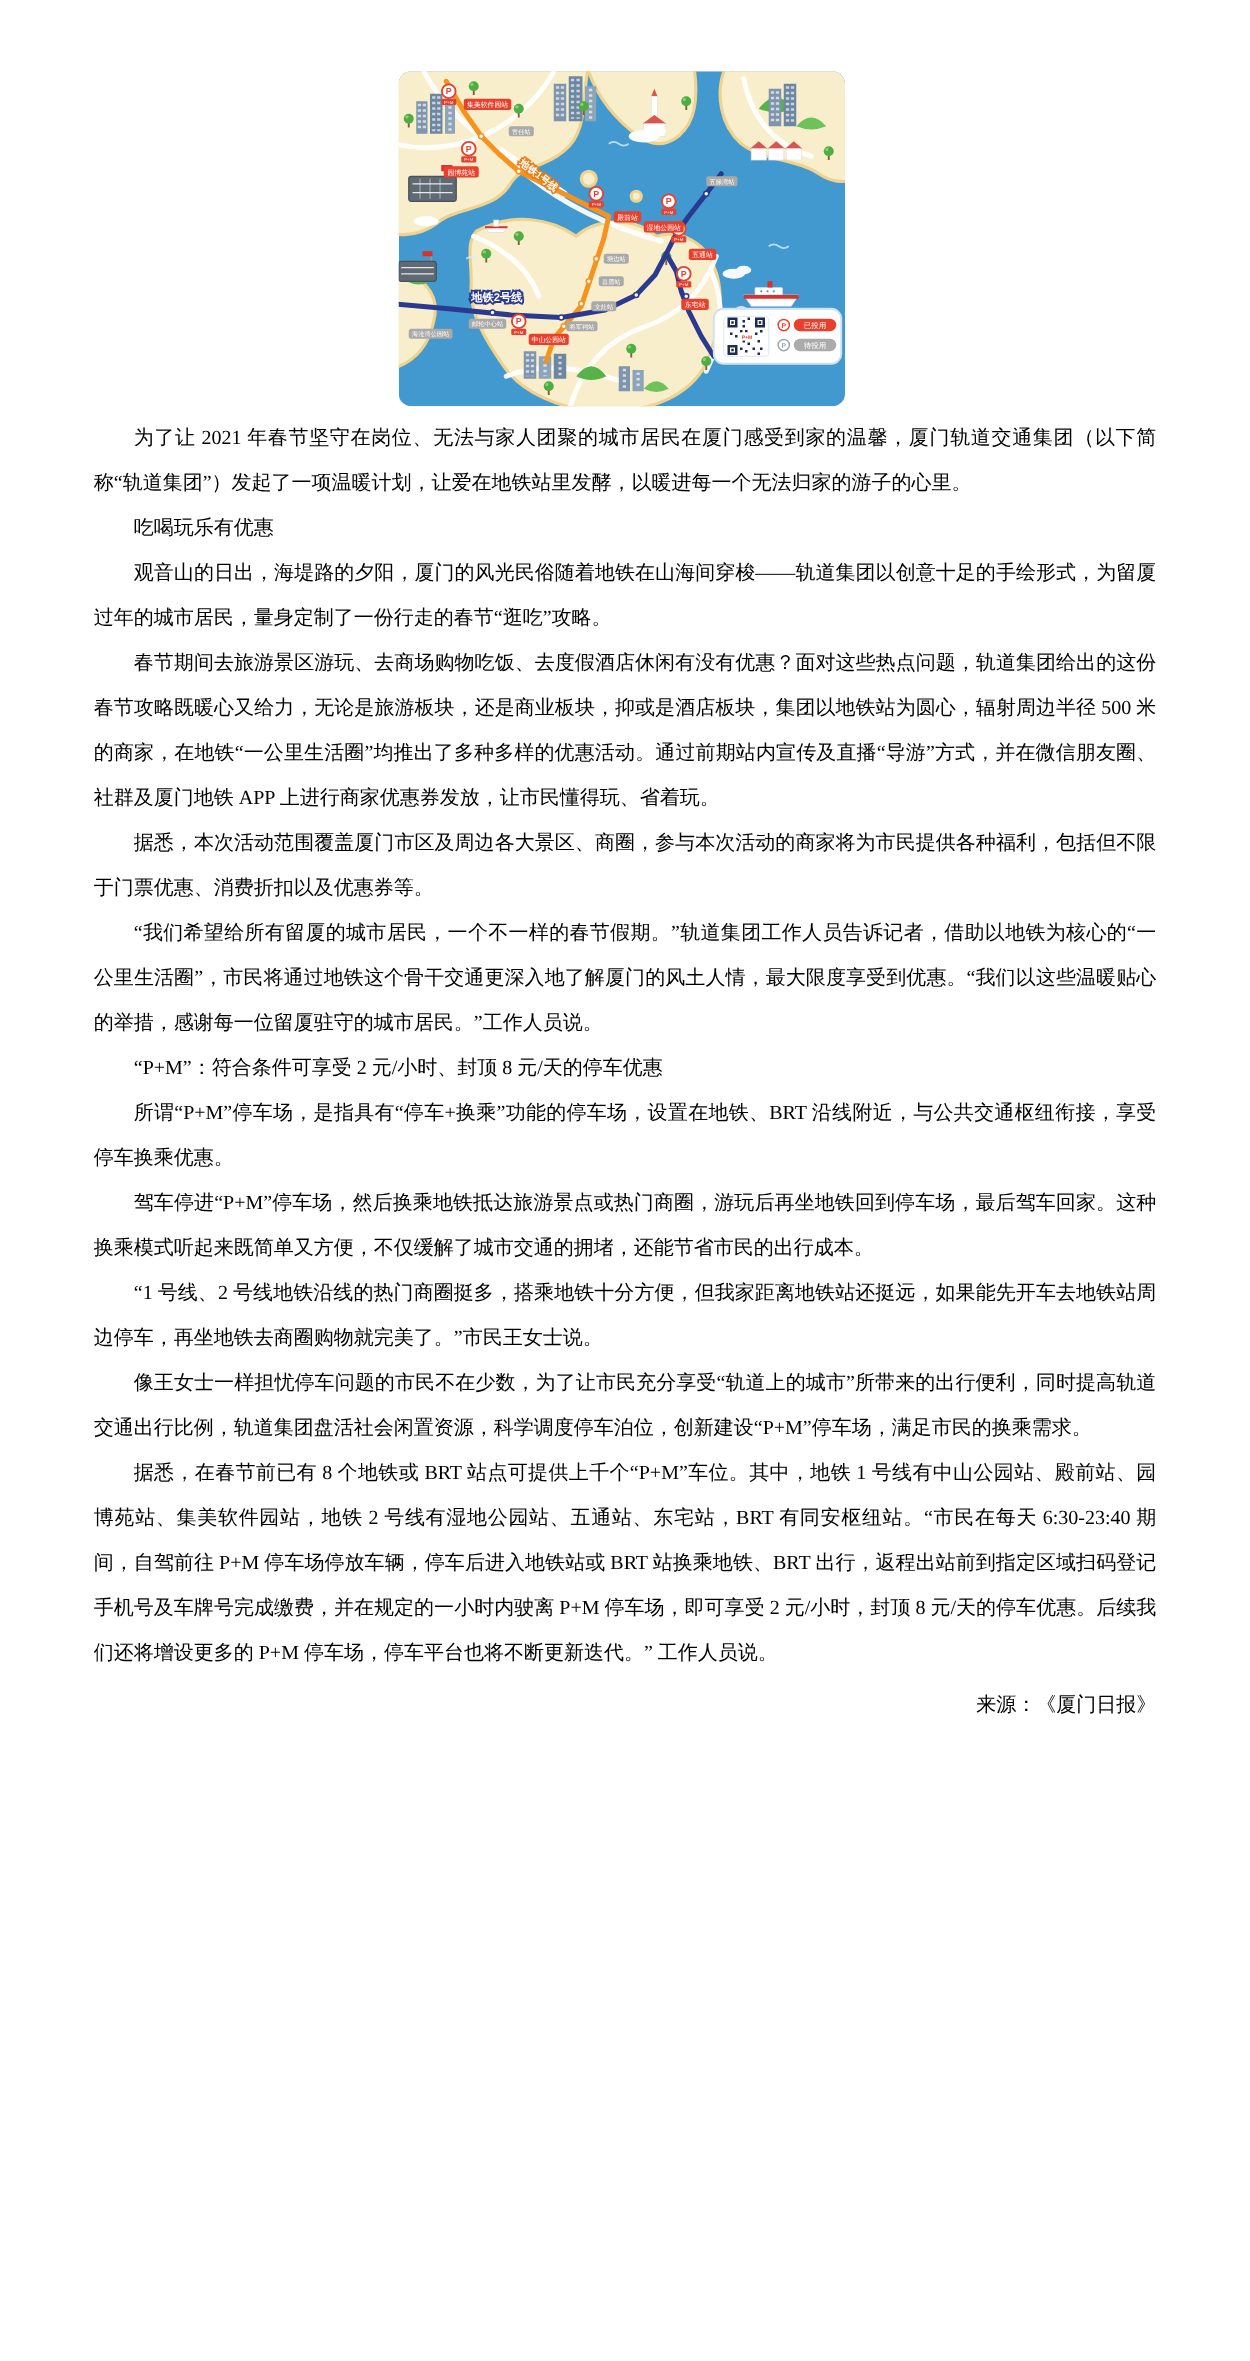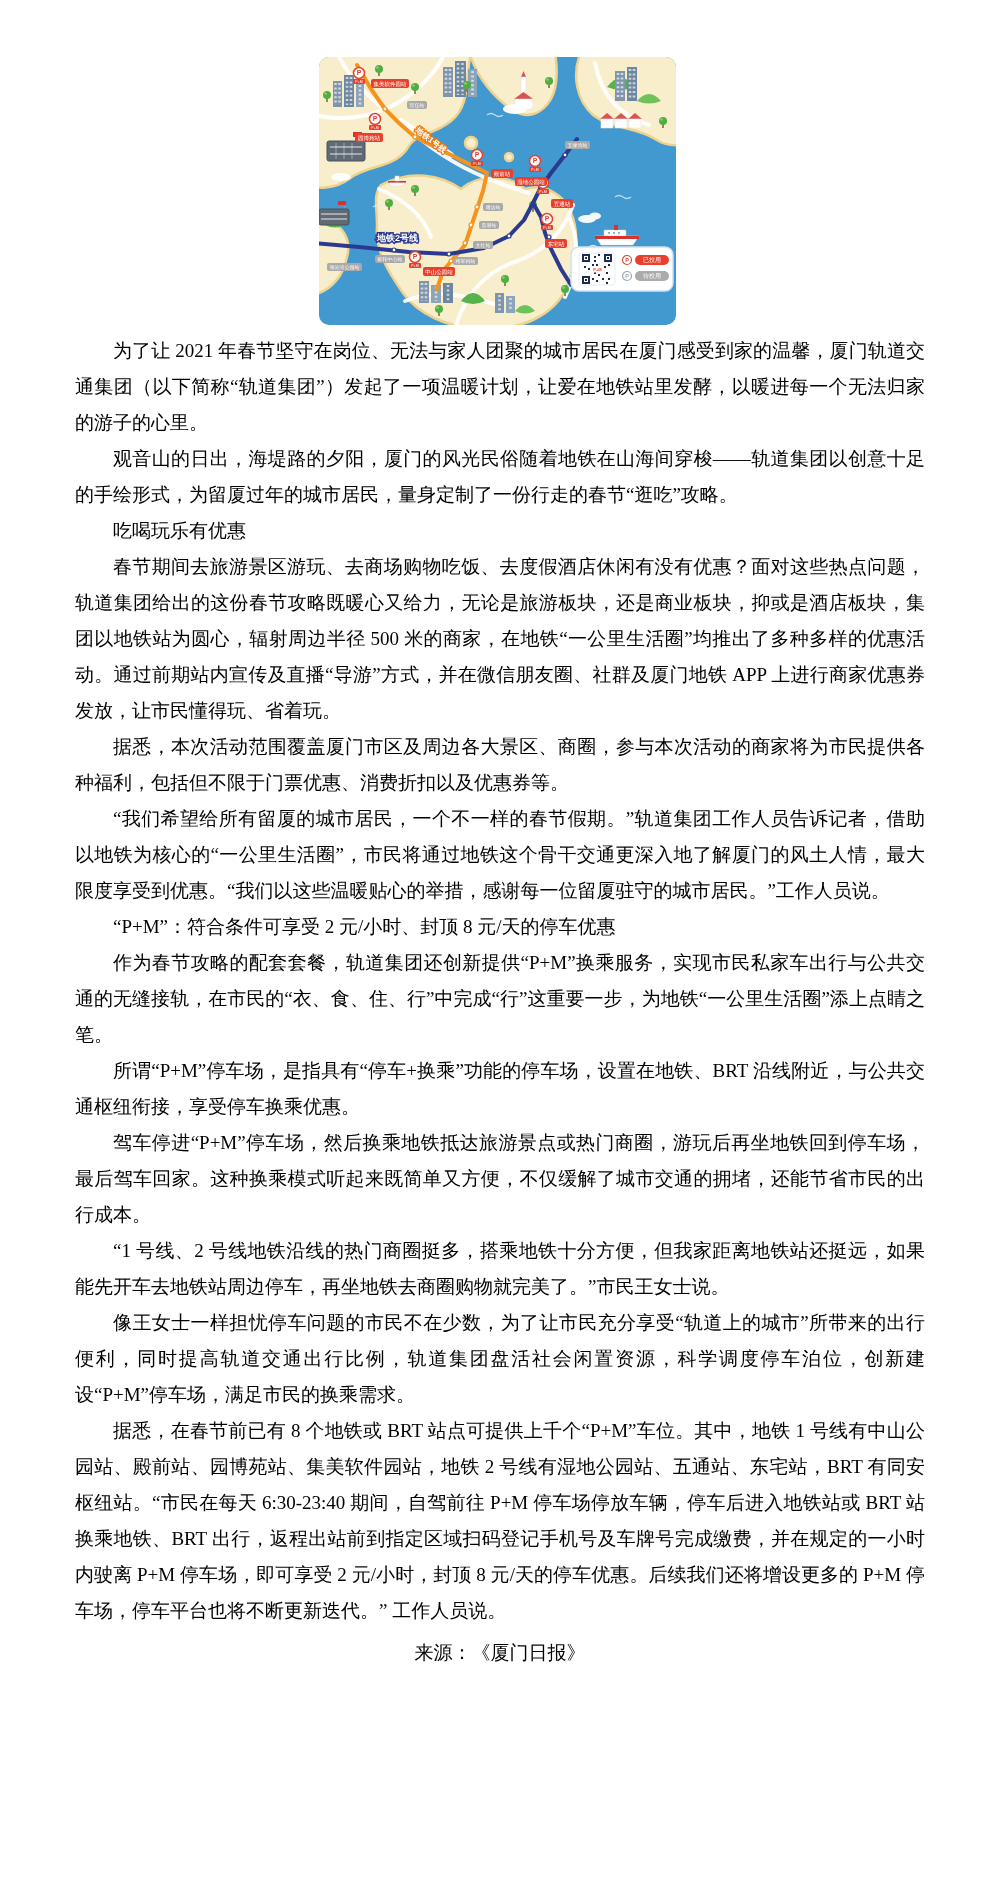--- a/index.html
+++ b/index.html
@@ -1,22 +1,22 @@
 <!DOCTYPE html>
 <html><head>
 <meta charset="utf-8">
 <style>
   html,body{margin:0;padding:0;background:#fff;}
   .page{position:relative;width:1000px;height:1889px;background:#ffffff;overflow:hidden;
         font-family:"Liberation Serif","DejaVu Serif",serif;color:#000;}
   .map-wrap{position:absolute;top:57px;left:319px;width:357px;height:268px;}
   .map-wrap svg{display:block;width:100%;height:100%;}
-  .article{position:absolute;top:333px;left:75px;width:850px;font-size:19px;line-height:36px;}
+  .article{position:absolute;top:333px;left:75px;width:850px;font-size:16px;line-height:36px;}
   .article p{margin:0;text-indent:2em;text-align:justify;}
-  .article p.src{text-align:center;text-indent:0;margin-top:6px;}
+  .article p.src{text-align:right;text-indent:0;margin-top:6px;}
   .pill-red{fill:#E8402D;}
   .pill-gray{fill:#A9A9A9;}
   .pill-txt{fill:#fff;font-family:"Liberation Sans","DejaVu Sans",sans-serif;}
   .line-lbl{font-family:"Liberation Sans","DejaVu Sans",sans-serif;font-weight:bold;fill:#fff;paint-order:stroke;}
   .bldg-win{stroke:#fff;stroke-width:2.6;stroke-dasharray:2 2.4;opacity:.65;fill:none;}
 </style>
 </head>
 <body>
 
 <div class="page">
@@ -408,27 +408,26 @@
             <rect x="12" y="0" width="34" height="10" rx="5" fill="#ABABAB"></rect>
             <text x="29" y="7.4" text-anchor="middle" font-size="6" fill="#FFF" font-family="Liberation Sans,sans-serif">待投用</text>
           </g>
         </g>
       </g>
     </svg>
   </div>
 
   <div class="article">
     <p>为了让 2021 年春节坚守在岗位、无法与家人团聚的城市居民在厦门感受到家的温馨，厦门轨道交通集团（以下简称“轨道集团”）发起了一项温暖计划，让爱在地铁站里发酵，以暖进每一个无法归家的游子的心里。</p>
+    <p>吃喝玩乐有优惠</p>
     <p>观音山的日出，海堤路的夕阳，厦门的风光民俗随着地铁在山海间穿梭——轨道集团以创意十足的手绘形式，为留厦过年的城市居民，量身定制了一份行走的春节“逛吃”攻略。</p>
-    <p>吃喝玩乐有优惠</p>
     <p>春节期间去旅游景区游玩、去商场购物吃饭、去度假酒店休闲有没有优惠？面对这些热点问题，轨道集团给出的这份春节攻略既暖心又给力，无论是旅游板块，还是商业板块，抑或是酒店板块，集团以地铁站为圆心，辐射周边半径 500 米的商家，在地铁“一公里生活圈”均推出了多种多样的优惠活动。通过前期站内宣传及直播“导游”方式，并在微信朋友圈、社群及厦门地铁 APP 上进行商家优惠券发放，让市民懂得玩、省着玩。</p>
     <p>据悉，本次活动范围覆盖厦门市区及周边各大景区、商圈，参与本次活动的商家将为市民提供各种福利，包括但不限于门票优惠、消费折扣以及优惠券等。</p>
     <p>“我们希望给所有留厦的城市居民，一个不一样的春节假期。”轨道集团工作人员告诉记者，借助以地铁为核心的“一公里生活圈”，市民将通过地铁这个骨干交通更深入地了解厦门的风土人情，最大限度享受到优惠。“我们以这些温暖贴心的举措，感谢每一位留厦驻守的城市居民。”工作人员说。</p>
     <p>“P+M”：符合条件可享受 2 元/小时、封顶 8 元/天的停车优惠</p>
-    <p>作为春节攻略的配套套餐，轨道集团还创新提供“P+M”换乘服务，实现市民私家车出行与公共交通的无缝接轨，在市民的“衣、食、住、行”中完成“行”这重要一步，为地铁“一公里生活圈”添上点睛之笔。</p>
     <p>所谓“P+M”停车场，是指具有“停车+换乘”功能的停车场，设置在地铁、BRT 沿线附近，与公共交通枢纽衔接，享受停车换乘优惠。</p>
     <p>驾车停进“P+M”停车场，然后换乘地铁抵达旅游景点或热门商圈，游玩后再坐地铁回到停车场，最后驾车回家。这种换乘模式听起来既简单又方便，不仅缓解了城市交通的拥堵，还能节省市民的出行成本。</p>
     <p>“1 号线、2 号线地铁沿线的热门商圈挺多，搭乘地铁十分方便，但我家距离地铁站还挺远，如果能先开车去地铁站周边停车，再坐地铁去商圈购物就完美了。”市民王女士说。</p>
     <p>像王女士一样担忧停车问题的市民不在少数，为了让市民充分享受“轨道上的城市”所带来的出行便利，同时提高轨道交通出行比例，轨道集团盘活社会闲置资源，科学调度停车泊位，创新建设“P+M”停车场，满足市民的换乘需求。</p>
     <p>据悉，在春节前已有 8 个地铁或 BRT 站点可提供上千个“P+M”车位。其中，地铁 1 号线有中山公园站、殿前站、园博苑站、集美软件园站，地铁 2 号线有湿地公园站、五通站、东宅站，BRT 有同安枢纽站。“市民在每天 6:30-23:40 期间，自驾前往 P+M 停车场停放车辆，停车后进入地铁站或 BRT 站换乘地铁、BRT 出行，返程出站前到指定区域扫码登记手机号及车牌号完成缴费，并在规定的一小时内驶离 P+M 停车场，即可享受 2 元/小时，封顶 8 元/天的停车优惠。后续我们还将增设更多的 P+M 停车场，停车平台也将不断更新迭代。” 工作人员说。</p>
     <p class="src">来源：《厦门日报》</p>
   </div>
 
 </div>
 

